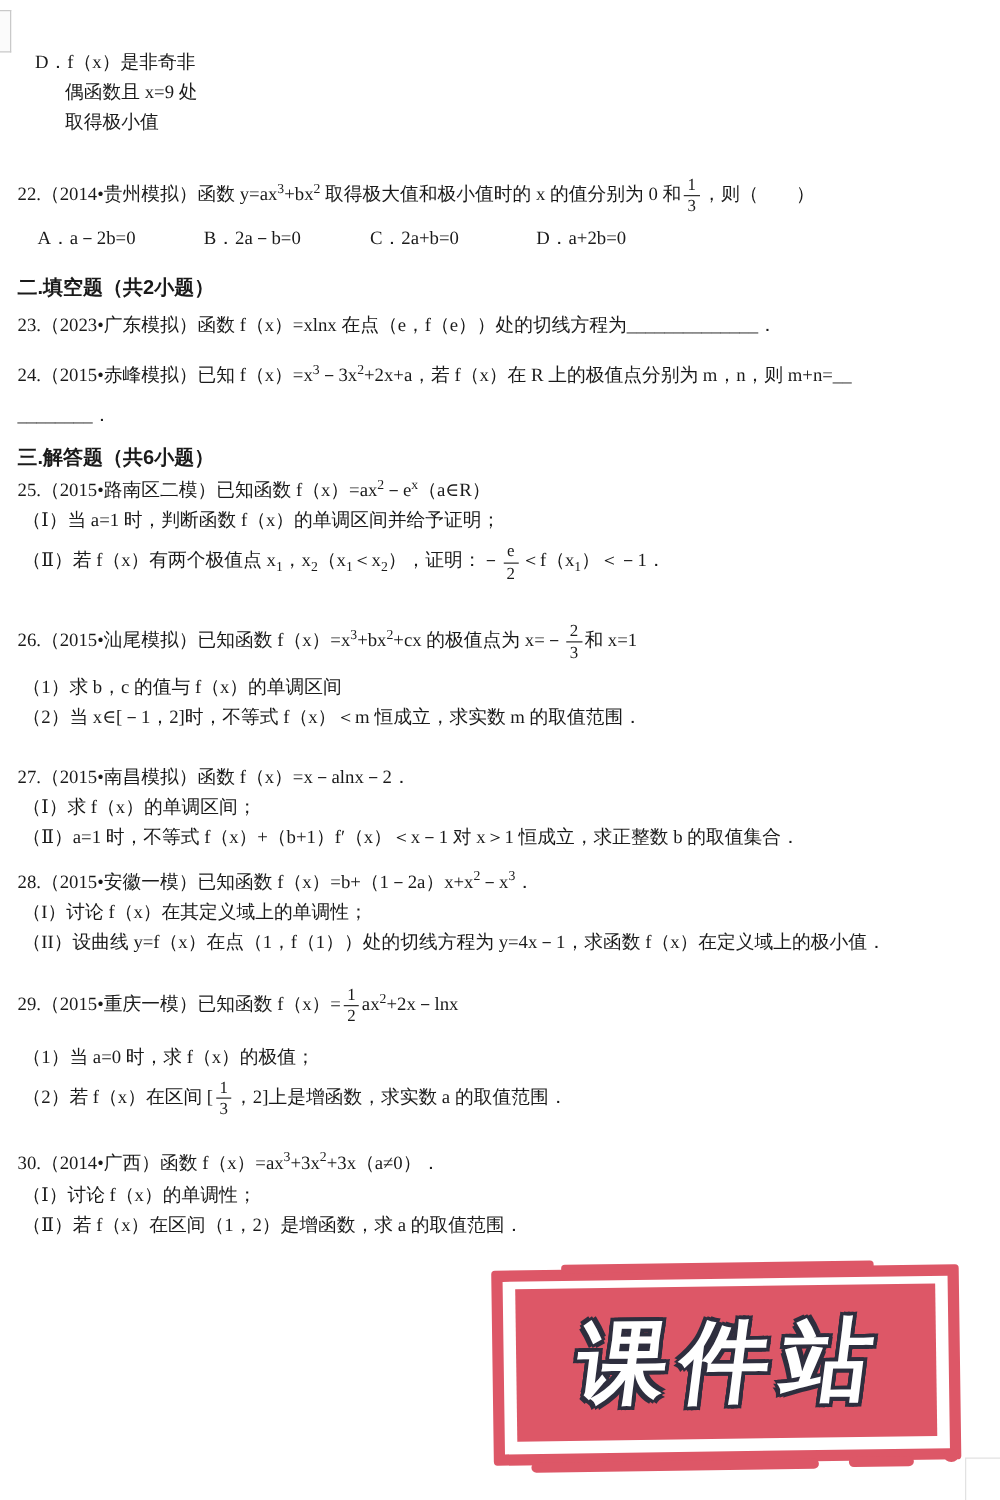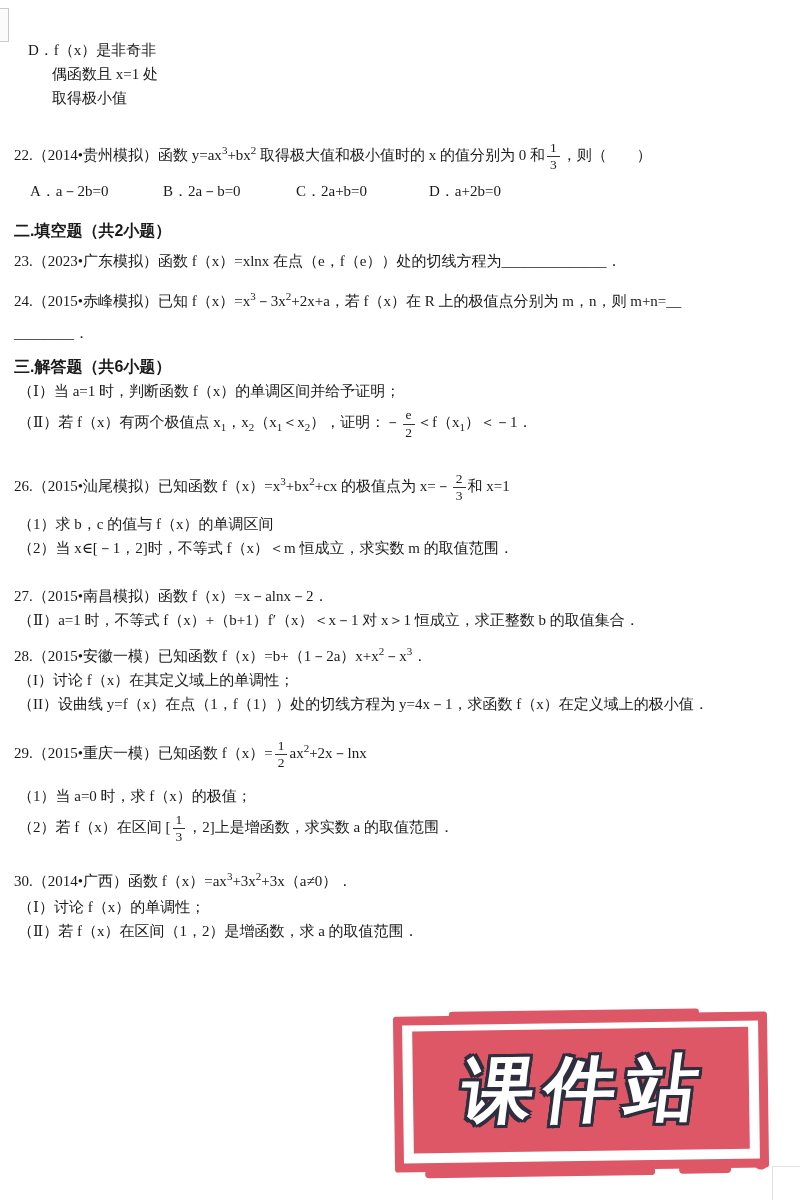--- a/index.html
+++ b/index.html
@@ -45,49 +45,51 @@
                           3px 0 0 var(--stamp-outline),3px 3px 0 var(--stamp-outline);}
 </style>
 </head>
 <body>
 
 <div class="page">
   <div class="artifact-tl"></div>
 
   <div class="doc">
       <div class="line g0 i20">D．f（x）是非奇非</div>
-      <div class="line g0 i44">偶函数且 x=1 处</div>
+      <div class="line g0 i44">偶函数且 x=9 处</div>
       <div class="line g0 i44">取得极小值</div>
       <div class="line g30 i6">22.（2014•贵州模拟）函数 y=ax<sup>3</sup>+bx<sup>2</sup> 取得极大值和极小值时的 x 的值分别为 0 和<span class="frac">
           <span class="num">1</span>
           <span class="den">3</span>
         </span>，则（　　）</div>
       <div class="line choices g6 i22">
         <span class="choice">A．a－2b=0</span>
         <span class="choice">B．2a－b=0</span>
         <span class="choice">C．2a+b=0</span>
         <span class="choice">D．a+2b=0</span>
       </div>
       <div class="line sec g16 i6">二.填空题（共2小题）</div>
       <div class="line g6 i6">23.（2023•广东模拟）函数 f（x）=xlnx 在点（e，f（e））处的切线方程为______________．</div>
       <div class="line g16 i6">24.（2015•赤峰模拟）已知 f（x）=x<sup>3</sup>－3x<sup>2</sup>+2x+a，若 f（x）在 R 上的极值点分别为 m，n，则 m+n=__</div>
       <div class="line g8 i6">________．</div>
       <div class="line sec g10 i6">三.解答题（共6小题）</div>
+      <div class="line g2 i6">25.（2015•路南区二模）已知函数 f（x）=ax<sup>2</sup>－e<sup>x</sup>（a∈R）</div>
       <div class="line g0 i10">（Ⅰ）当 a=1 时，判断函数 f（x）的单调区间并给予证明；</div>
       <div class="line g4 i10">（Ⅱ）若 f（x）有两个极值点 x<sub>1</sub>，x<sub>2</sub>（x<sub>1</sub>＜x<sub>2</sub>），证明：－<span class="frac">
           <span class="num">e</span>
           <span class="den">2</span>
         </span>＜f（x<sub>1</sub>）＜－1．</div>
       <div class="line g30 i6">26.（2015•汕尾模拟）已知函数 f（x）=x<sup>3</sup>+bx<sup>2</sup>+cx 的极值点为 x=－<span class="frac">
           <span class="num">2</span>
           <span class="den">3</span>
         </span>和 x=1</div>
       <div class="line g8 i10">（1）求 b，c 的值与 f（x）的单调区间</div>
       <div class="line g0 i10">（2）当 x∈[－1，2]时，不等式 f（x）＜m 恒成立，求实数 m 的取值范围．</div>
       <div class="line g24 i6">27.（2015•南昌模拟）函数 f（x）=x－alnx－2．</div>
+      <div class="line g0 i10">（Ⅰ）求 f（x）的单调区间；</div>
       <div class="line g0 i10">（Ⅱ）a=1 时，不等式 f（x）+（b+1）f′（x）＜x－1 对 x＞1 恒成立，求正整数 b 的取值集合．</div>
       <div class="line g12 i6">28.（2015•安徽一模）已知函数 f（x）=b+（1－2a）x+x<sup>2</sup>－x<sup>3</sup>．</div>
       <div class="line g0 i10">（I）讨论 f（x）在其定义域上的单调性；</div>
       <div class="line g0 i10">（II）设曲线 y=f（x）在点（1，f（1））处的切线方程为 y=4x－1，求函数 f（x）在定义域上的极小值．</div>
       <div class="line g22 i6">29.（2015•重庆一模）已知函数 f（x）=<span class="frac">
           <span class="num">1</span>
           <span class="den">2</span>
         </span>ax<sup>2</sup>+2x－lnx</div>
       <div class="line g12 i10">（1）当 a=0 时，求 f（x）的极值；</div>
       <div class="line g4 i10">（2）若 f（x）在区间 [<span class="frac">

